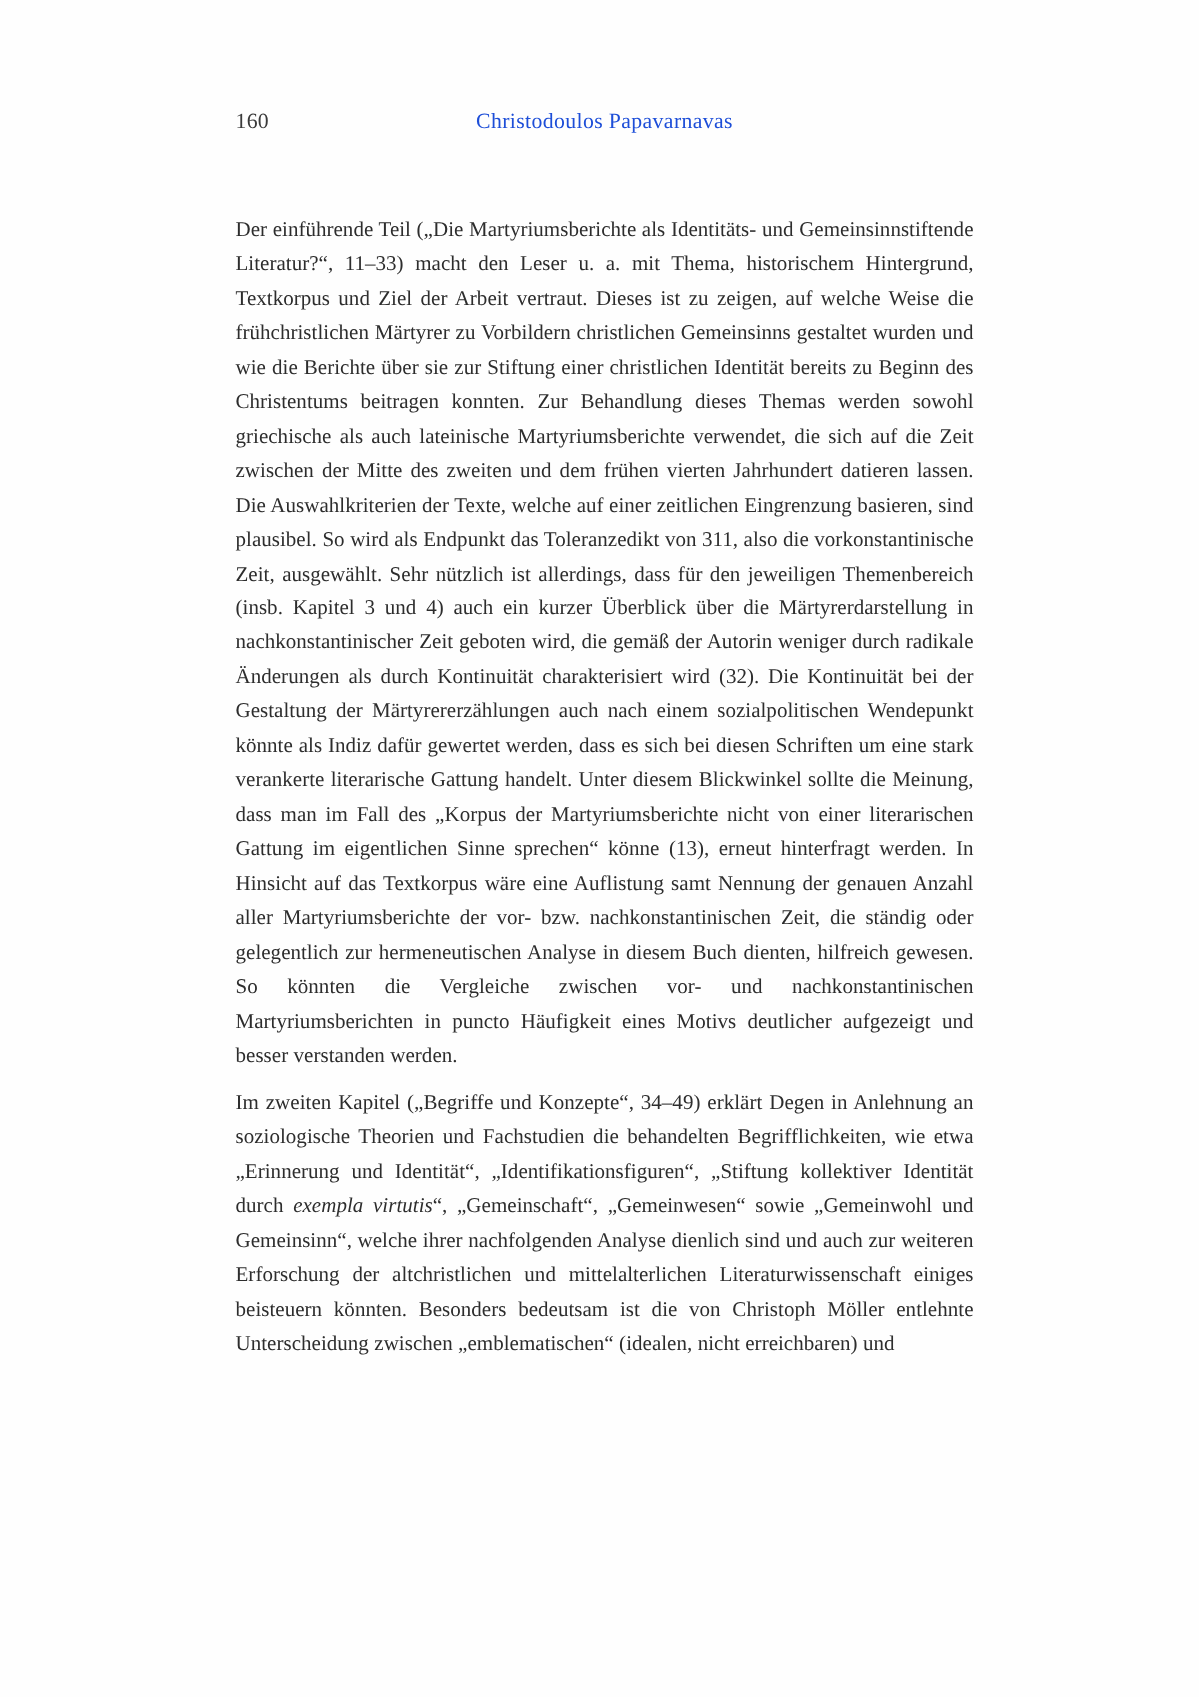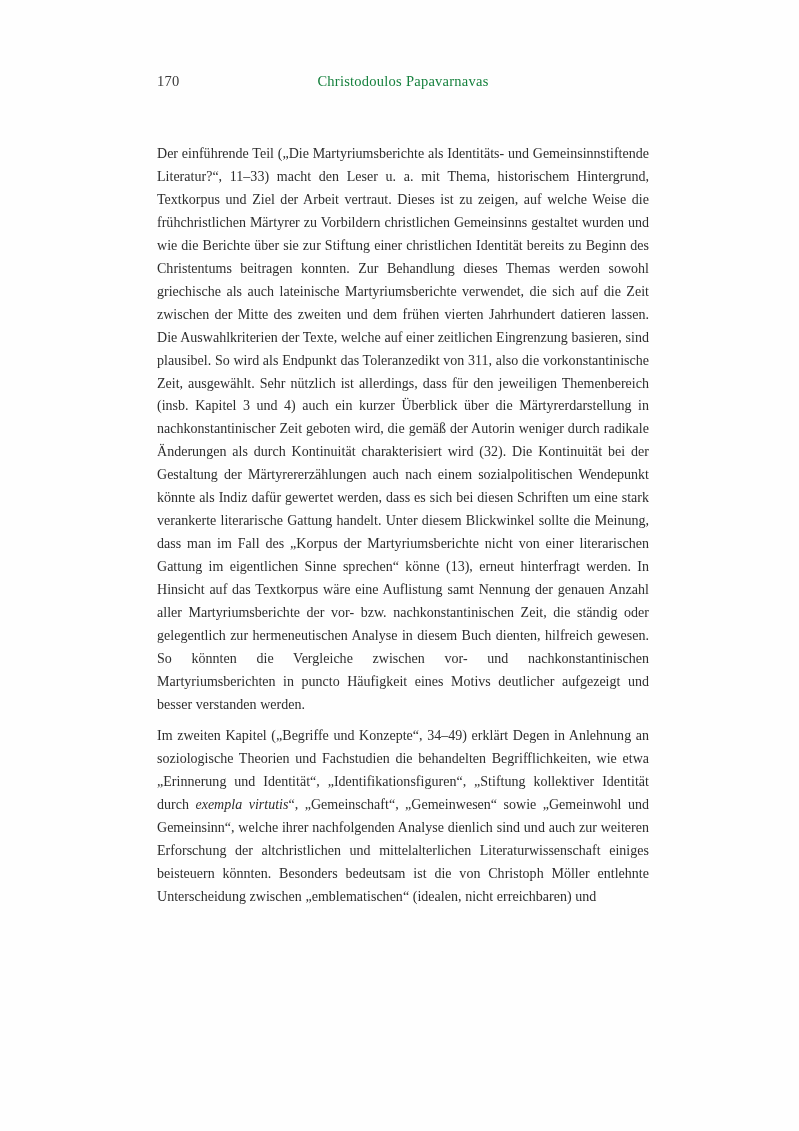--- a/index.html
+++ b/index.html
@@ -40,21 +40,21 @@
     letter-spacing: 0.2px;
   }
   .head-title {
     position: absolute;
     left: 0;
     top: 0;
     width: 492px;
     text-align: center;
     font-size: 14.5px;
     line-height: 20px;
-    color: #15803d;
+    color: #1d4ed8;
     letter-spacing: 0.25px;
   }
 
   
   .textblock {
     position: absolute;
     top: 143px;
     left: 157px;
     width: 492px;
   }
@@ -81,21 +81,21 @@
   .lat {
     font-style: italic;
   }
 </style>
 </head>
 <body>
 
 <div class="page">
 
   <div class="running-head">
-    <span class="folio">170</span>
+    <span class="folio">160</span>
     <span class="head-title">Christodoulos Papavarnavas</span>
   </div>
 
   <div class="textblock">
 
     <p class="body-par">Der einführende Teil („Die Martyriumsberichte als Identitäts- und Gemeinsinnstiftende Literatur?“, 11–33) macht den Leser u. a. mit Thema, historischem Hintergrund, Textkorpus und Ziel der Arbeit vertraut. Dieses ist zu zeigen, auf welche Weise die frühchristlichen Märtyrer zu Vorbildern christlichen Gemeinsinns gestaltet wurden und wie die Berichte über sie zur Stiftung einer christlichen Identität bereits zu Beginn des Christentums beitragen konnten. Zur Behandlung dieses Themas werden sowohl griechische als auch lateinische Martyriumsberichte verwendet, die sich auf die Zeit zwischen der Mitte des zweiten und dem frühen vierten Jahrhundert datieren lassen. Die Auswahlkriterien der Texte, welche auf einer zeitlichen Eingrenzung basieren, sind plausibel. So wird als Endpunkt das Toleranzedikt von 311, also die vorkonstantinische Zeit, ausgewählt. Sehr nützlich ist allerdings, dass für den jeweiligen Themenbereich (insb. Kapitel 3 und 4) auch ein kurzer Überblick über die Märtyrerdarstellung in nachkonstantinischer Zeit geboten wird, die gemäß der Autorin weniger durch radikale Änderungen als durch Kontinuität charakterisiert wird (32). Die Kontinuität bei der Gestaltung der Märtyrererzählungen auch nach einem sozialpolitischen Wendepunkt könnte als Indiz dafür gewertet werden, dass es sich bei diesen Schriften um eine stark verankerte literarische Gattung handelt. Unter diesem Blickwinkel sollte die Meinung, dass man im Fall des „Korpus der Martyriumsberichte nicht von einer literarischen Gattung im eigentlichen Sinne sprechen“ könne (13), erneut hinterfragt werden. In Hinsicht auf das Textkorpus wäre eine Auflistung samt Nennung der genauen Anzahl aller Martyriumsberichte der vor- bzw. nachkonstantinischen Zeit, die ständig oder gelegentlich zur hermeneutischen Analyse in diesem Buch dienten, hilfreich gewesen. So könnten die Vergleiche zwischen vor- und nachkonstantinischen Martyriumsberichten in puncto Häufigkeit eines Motivs deutlicher aufgezeigt und besser verstanden werden.</p>
 
     <p class="body-par">
       <span>Im zweiten Kapitel („Begriffe und Konzepte“, 34–49) erklärt Degen in Anlehnung an soziologische Theorien und Fachstudien die behandelten Begrifflichkeiten, wie etwa „Erinnerung und Identität“, „Identifikationsfiguren“, „Stiftung kollektiver Identität durch </span><span class="lat">exempla virtutis</span><span>“, „Gemeinschaft“, „Gemeinwesen“ sowie „Gemeinwohl und Gemeinsinn“, welche ihrer nachfolgenden Analyse dienlich sind und auch zur weiteren Erforschung der altchristlichen und mittelalterlichen Literaturwissenschaft einiges beisteuern könnten. Besonders bedeutsam ist die von Christoph Möller entlehnte Unterscheidung zwischen „emblematischen“ (idealen, nicht erreichbaren) und</span>
     </p>

